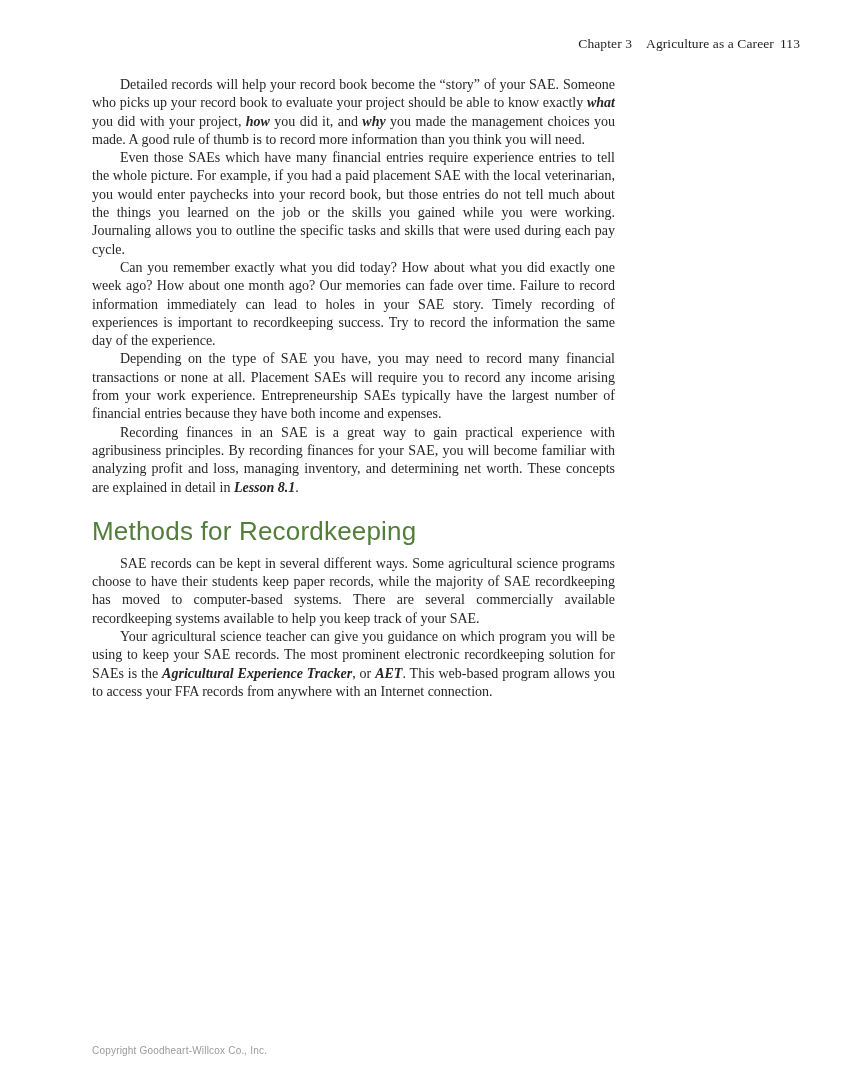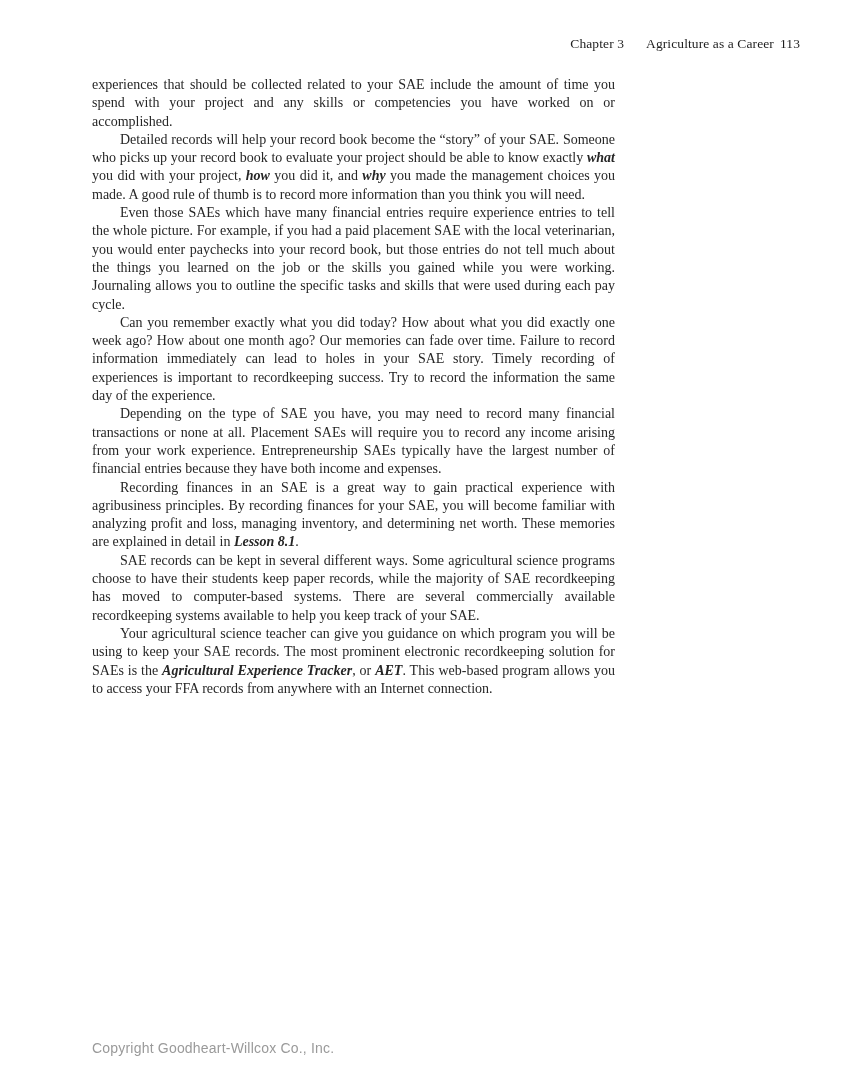--- a/index.html
+++ b/index.html
@@ -19,21 +19,21 @@
   .running-head {
     position: absolute;
     top: 36px;
     right: 49px;
     font-size: 13.5px;
     color: #1e1e1e;
     letter-spacing: 0.1px;
     white-space: nowrap;
   }
   .running-head .bold { font-weight: normal; }
-  .running-head .chapter-title { margin: 0 6px 0 22px; }
+  .running-head .chapter-title { margin: 0 6px 0 14px; }
   .body-text {
     position: absolute;
     left: 92px;
     top: 76px;
     width: 523px;
     font-size: 14px;
     line-height: 18.3px;
     color: #262626;
     text-align: justify;
   }
@@ -50,41 +50,41 @@
     margin-bottom: 9px;
     text-align: left;
     text-indent: 0;
     letter-spacing: 0.2px;
   }
   .page-footer {
     position: absolute;
     left: 92px;
     bottom: 31px;
     font-family: "Liberation Sans", sans-serif;
-    font-size: 14px;
+    font-size: 10px;
     color: #9a9a9a;
     letter-spacing: 0.2px;
   }
 </style>
 </head>
 <body>
 
 <div class="page">
 
   <header class="running-head">
     <span class="bold">Chapter 3</span><span class="chapter-title">Agriculture as a Career</span><span class="bold">113</span>
   </header>
 
   <main class="body-text" id="content">
-      <p class="para"><span>experiences that should be collected related to your SAE include the amount of time you spend with your project and any skills or competencies you have worked on or accomplished.</span></p>
       <p class="para indent"><span>Detailed records will help your record book become the “story” of your SAE. Someone who picks up your record book to evaluate your project should be able to know exactly </span><span class="italic">what</span><span> you did with your project, </span><span class="italic">how</span><span> you did it, and </span><span class="italic">why</span><span> you made the management choices you made. A good rule of thumb is to record more information than you think you will need.</span></p>
       <p class="para indent"><span>Even those SAEs which have many financial entries require experience entries to tell the whole picture. For example, if you had a paid placement SAE with the local veterinarian, you would enter paychecks into your record book, but those entries do not tell much about the things you learned on the job or the skills you gained while you were working. Journaling allows you to outline the specific tasks and skills that were used during each pay cycle.</span></p>
       <p class="para indent"><span>Can you remember exactly what you did today? How about what you did exactly one week ago? How about one month ago? Our memories can fade over time. Failure to record information immediately can lead to holes in your SAE story. Timely recording of experiences is important to recordkeeping success. Try to record the information the same day of the experience.</span></p>
       <p class="para indent"><span>Depending on the type of SAE you have, you may need to record many financial transactions or none at all. Placement SAEs will require you to record any income arising from your work experience. Entrepreneurship SAEs typically have the largest number of financial entries because they have both income and expenses.</span></p>
-      <p class="para indent"><span>Recording finances in an SAE is a great way to gain practical experience with agribusiness principles. By recording finances for your SAE, you will become familiar with analyzing profit and loss, managing inventory, and determining net worth. These memories are explained in detail in </span><span class="italic">Lesson 8.1</span><span>.</span></p>
+      <p class="para indent"><span>Recording finances in an SAE is a great way to gain practical experience with agribusiness principles. By recording finances for your SAE, you will become familiar with analyzing profit and loss, managing inventory, and determining net worth. These concepts are explained in detail in </span><span class="italic">Lesson 8.1</span><span>.</span></p>
+      <h2 class="section-heading">Methods for Recordkeeping</h2>
       <p class="para indent"><span>SAE records can be kept in several different ways. Some agricultural science programs choose to have their students keep paper records, while the majority of SAE recordkeeping has moved to computer-based systems. There are several commercially available recordkeeping systems available to help you keep track of your SAE.</span></p>
       <p class="para indent"><span>Your agricultural science teacher can give you guidance on which program you will be using to keep your SAE records. The most prominent electronic recordkeeping solution for SAEs is the </span><span class="italic">Agricultural Experience Tracker</span><span>, or </span><span class="italic">AET</span><span>. This web-based program allows you to access your FFA records from anywhere with an Internet connection.</span></p>
     </main>
 
   <footer class="page-footer">
     <span>Copyright Goodheart-Willcox Co., Inc.</span>
   </footer>
 
 </div>
 

